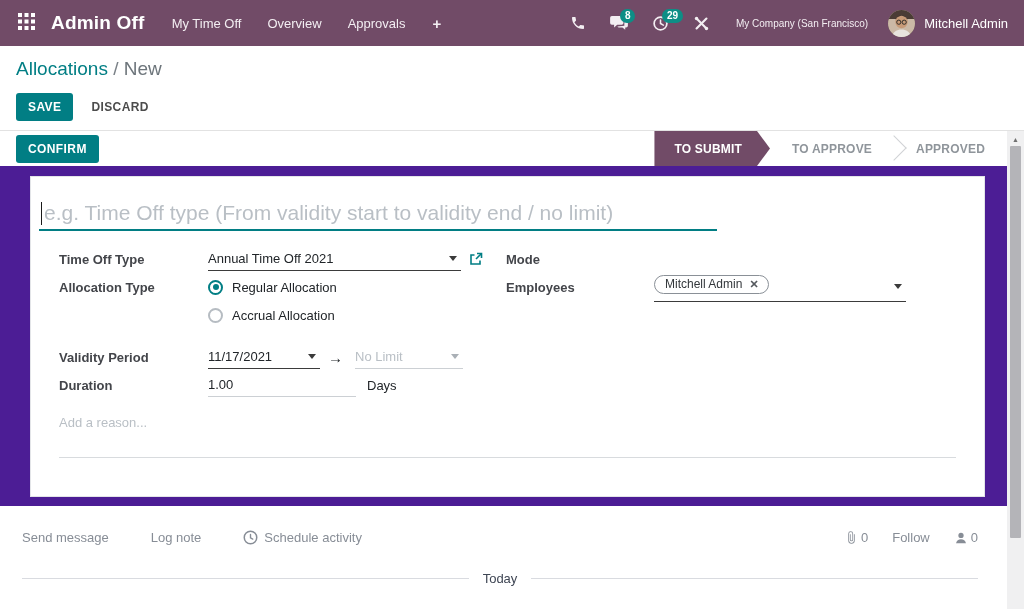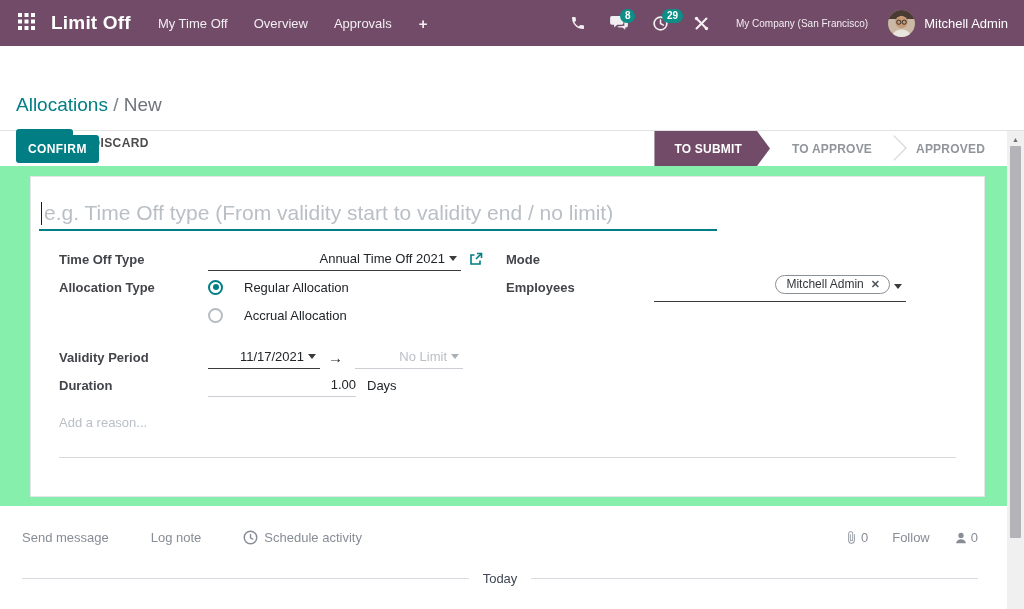--- a/index.html
+++ b/index.html
@@ -16,61 +16,61 @@
   .nav-right { display:flex; align-items:center; }
   .nav-icon-btn { position:relative; padding:10px 12px; display:flex; align-items:center; cursor:pointer; }
   .badge { position:absolute; top:4px; left:22px; background:#0d8e86; color:#fff; font-size:10px; font-weight:bold; border-radius:9px; padding:1px 5px; line-height:12px; }
   .company { font-size:10px; color:#f3eef2; padding:0 16px 0 14px; }
   .user-block { display:flex; align-items:center; padding:0 4px; }
   .avatar { width:27px; height:27px; border-radius:50%; overflow:hidden; margin-right:9px; background:#5a4a42; }
   .user-name { font-size:13px; color:#fff; }
 
   
   .control-panel { background:#fff; padding:12px 0 0 16px; height:85px; border-bottom:1px solid #e2e2e2; }
-  .breadcrumb { font-size:19px;margin-top:36px; }
+  .breadcrumb { font-size:19px; }
   .bc-link { color:#017E84; cursor:pointer; }
   .bc-sep { color:#7a8187; }
   .bc-current { color:#6d757b; }
   .cp-buttons { margin-top:13px; display:flex; align-items:center; }
   .btn-primary { background:#017E84; color:#fff; border:none; font-size:12px; font-weight:bold; letter-spacing:.4px; padding:7px 12px; border-radius:3px; cursor:pointer; font-family:inherit; }
   .btn-link { background:none; border:none; color:#4c4c4c; font-size:12px; font-weight:bold; letter-spacing:.4px; margin-left:18px; cursor:pointer; font-family:inherit; }
 
   
   .statusbar { height:35px; background:#fff; display:flex; align-items:center; padding-left:16px; }
   .status-steps { margin-left:auto; display:flex; align-items:stretch; height:35px; margin-right:17px; }
   .step { display:flex; align-items:center; font-size:12px; font-weight:bold; letter-spacing:.2px; position:relative; }
   .step.active { background:#714B67; color:#fff; padding:0 28px 0 20px;
     clip-path:polygon(0 0, calc(100% - 13px) 0, 100% 50%, calc(100% - 13px) 100%, 0 100%); }
   .step.inactive { color:#8f959b; padding:0 22px; }
   .step.inactive .chev { position:absolute; left:-9px; top:8px; width:18px; height:18px; border-top:1px solid #cfd2d5; border-right:1px solid #cfd2d5; transform:rotate(45deg); }
 
   
-  .content { background:#86efac; height:340px; }
+  .content { background:#4c1d95; height:340px; }
   .sheet { background:#fff; border:1px solid #e3e5e8; width:955px; height:321px; margin-left:30px; position:relative; top:10px; }
   .title-input { margin:22px 0 14px 8px; width:678px; border-bottom:2px solid #017E84; padding:2px 0 4px 2px; font-size:21px; color:#c2c7cb; display:flex; align-items:center; cursor:text; }
   .text-caret { display:inline-block; width:1px; height:23px; background:#1a1a1a; margin-right:2px; }
 
   .form-cols { display:flex; }
   .col { }
   .col-left { width:475px; padding-left:28px; }
   .col-right { flex:1; }
   .frow { display:flex; align-items:center; height:28px; }
   .gap { height:14px; }
   .o-label { width:149px; font-weight:bold; color:#43454a; font-size:13px; }
   .col-right .o-label { width:148px; }
   .field { display:flex; align-items:center; }
-  .fld-underline { border-bottom:1px solid #3b3b3b; display:flex; align-items:center;text-align:right; }
+  .fld-underline { border-bottom:1px solid #3b3b3b; display:flex; align-items:center; }
   .fld-underline.muted { border-bottom-color:#ccd0d4; }
   .w-type { width:253px; } .w-mode { width:252px; } .w-date { width:112px; } .w-nolimit { width:108px; margin-left:10px; } .w-dur { width:148px; }
   .fld-value { flex:1; font-size:13px; color:#212529; padding:3px 0 4px 0; }
   .placeholder { color:#b9bfc5; }
   .caret-down { width:0; height:0; border-left:4px solid transparent; border-right:4px solid transparent; border-top:5px solid #3b3b3b; margin:0 4px 0 4px; }
   .caret-down.muted { border-top-color:#aab0b6; }
   .ext-link { margin-left:8px; display:flex; align-items:center; cursor:pointer; }
-  .radio-line { display:flex; align-items:flex-end; cursor:pointer;gap:12px; }
+  .radio-line { display:flex; align-items:flex-end; cursor:pointer; }
   .radio { width:15px; height:15px; border-radius:50%; margin-right:9px; position:relative; }
   .radio.on { border:2px solid #017E84; }
   .radio.on::after { content:""; position:absolute; left:2.5px; top:2.5px; width:6px; height:6px; border-radius:50%; background:#017E84; }
   .radio.off { border:2px solid #b6bcc2; }
   .tag { display:inline-flex; align-items:center; border:1px solid #8a9097; border-radius:11px; padding:1px 9px 2px 10px; font-size:12px; color:#33373b; margin:0 0 3px 0; background:#fff; }
   .tag-x { margin-left:7px; font-size:11px; font-weight:bold; color:#55595e; cursor:pointer; }
   .arrow-glyph { font-size:15px; color:#212529; margin:0 2px 0 8px; }
   .unit { margin-left:11px; font-size:13px; color:#212529; }
   .reason { margin:16px 0 0 28px; font-size:13px; cursor:text; }
   .sheet-divider { border:none; border-top:1px solid #d8dbde; margin:27px 28px 0 28px; }
@@ -106,21 +106,21 @@
             <rect x="13" y="0" width="4" height="4"></rect>
         <rect x="0" y="6.5" width="4" height="4"></rect>
             <rect x="6.5" y="6.5" width="4" height="4"></rect>
             <rect x="13" y="6.5" width="4" height="4"></rect>
         <rect x="0" y="13" width="4" height="4"></rect>
             <rect x="6.5" y="13" width="4" height="4"></rect>
             <rect x="13" y="13" width="4" height="4"></rect>
       </g>
         </svg>
     </div>
-    <div class="app-title">Limit Off</div>
+    <div class="app-title">Admin Off</div>
     <div class="nav-item">My Time Off</div>
     <div class="nav-item">Overview</div>
     <div class="nav-item">Approvals</div>
     <div class="nav-item nav-plus">+</div>
   </div>
   <div class="nav-right">
     <div class="nav-icon-btn">
       <svg width="16" height="16" viewBox="0 0 24 24">
           <path fill="#f3eef2" d="M6.62 10.79c1.44 2.83 3.76 5.14 6.59 6.59l2.2-2.2c.27-.27.67-.36 1.02-.24 1.12.37 2.33.57 3.57.57.55 0 1 .45 1 1V20c0 .55-.45 1-1 1-9.39 0-17-7.61-17-17 0-.55.45-1 1-1h3.5c.55 0 1 .45 1 1 0 1.25.2 2.45.57 3.57.11.35.03.74-.25 1.02l-2.2 2.2z"></path>
         </svg>

